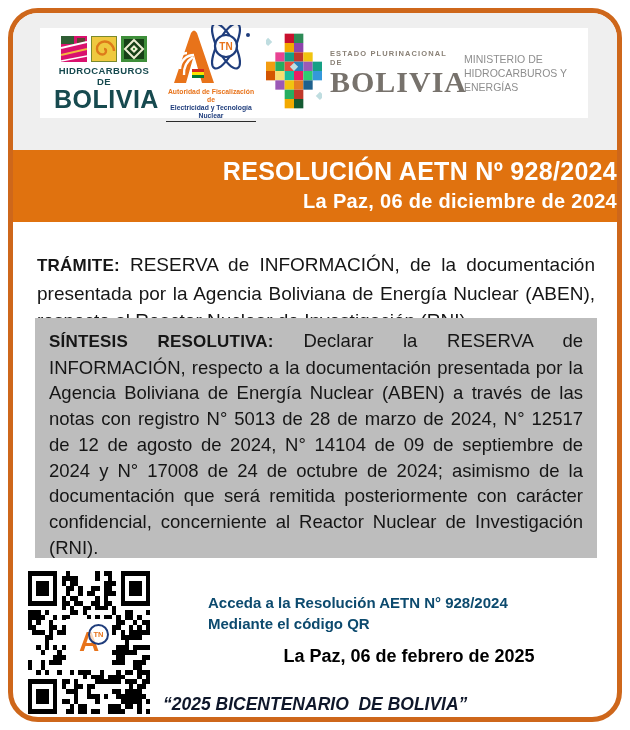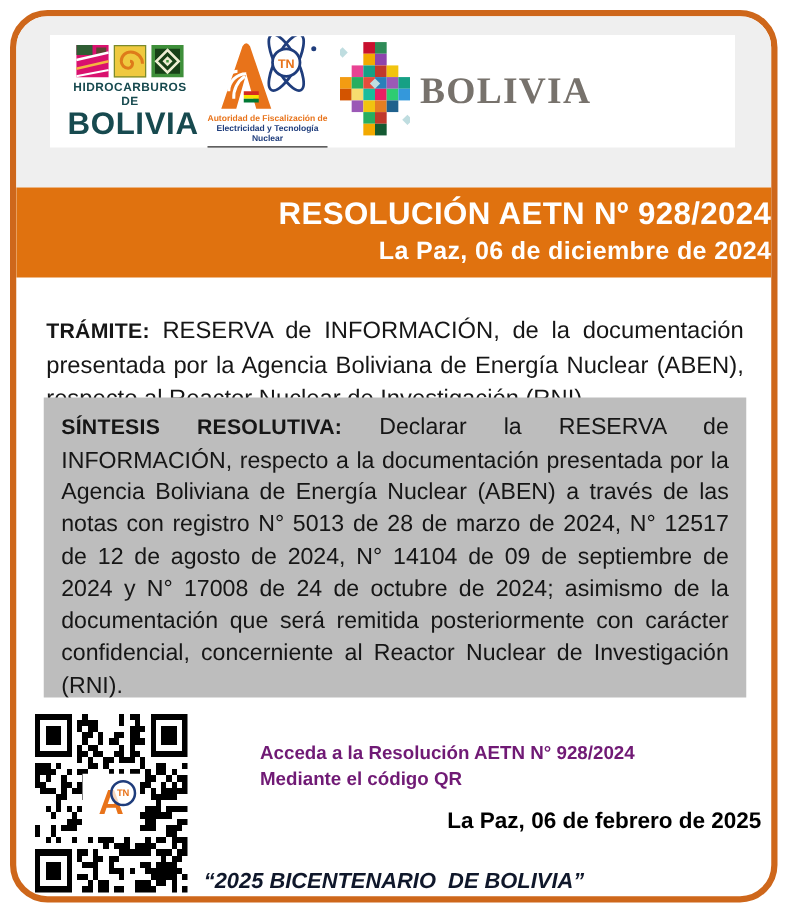--- a/index.html
+++ b/index.html
@@ -67,24 +67,24 @@
     display:flex;align-items:center;justify-content:center;
   }
   .mini-a{font-size:28px;font-weight:800;color:#E8731A;line-height:28px;}
   .mini-ring{
     position:absolute;right:3px;top:5px;width:17px;height:17px;border:2px solid #1F3D7C;
     border-radius:50%;color:#E8731A;font-size:7.5px;font-weight:700;
     display:flex;align-items:center;justify-content:center;background:rgba(255,255,255,.7);
   }
   .acceda{
     position:absolute;left:195px;top:579px;width:330px;
-    font-size:15px;font-weight:700;line-height:21px;color:#701a75;
+    font-size:15px;font-weight:700;line-height:21px;color:#0c4a6e;
   }
   .footer-date{
-    position:absolute;right:8px;top:633px;width:400px;text-align:right;
+    position:absolute;right:8px;top:633px;width:400px;text-align:center;
     font-size:18px;font-weight:700;color:#000;
   }
   .slogan{
     position:absolute;left:150px;top:681px;width:420px;
     font-size:17.5px;font-weight:700;font-style:italic;color:#0f172a;white-space:pre-wrap;
   }
 </style>
 </head>
 <body>
 
@@ -181,23 +181,28 @@
           </g>
           <g fill="#BFDDE0">
             <path d="M27 -4 L31 0 L27 4 L23 0 Z" transform="translate(0,32)"></path>
             <path d="M27 -4 L31 0 L27 4 L23 0 Z" transform="translate(-25,8)"></path>
             <path d="M27 -4 L31 0 L27 4 L23 0 Z" transform="translate(25,60)"></path>
           </g>
         </svg>
       </div>
 
       <div class="wordmark">
+        <div class="wm-l1">ESTADO PLURINACIONAL DE</div>
         <div class="wm-l2">BOLIVIA</div>
       </div>
 
+      <div class="ministerio">
+        <div class="min-l">MINISTERIO DE</div>
+        <div class="min-l">HIDROCARBUROS Y ENERGÍAS</div>
+      </div>
 
     </div>
   </div>
 
   <div class="banner">
     <div class="banner-title">RESOLUCIÓN AETN Nº 928/2024</div>
     <div class="banner-sub">La Paz, 06 de diciembre de 2024</div>
   </div>
 
   <p class="tramite"><b>TRÁMITE:</b> <span>RESERVA de INFORMACIÓN, de la documentación presentada por la Agencia Boliviana de Energía Nuclear (ABEN), respecto al Reactor Nuclear de Investigación (RNI).</span></p>

